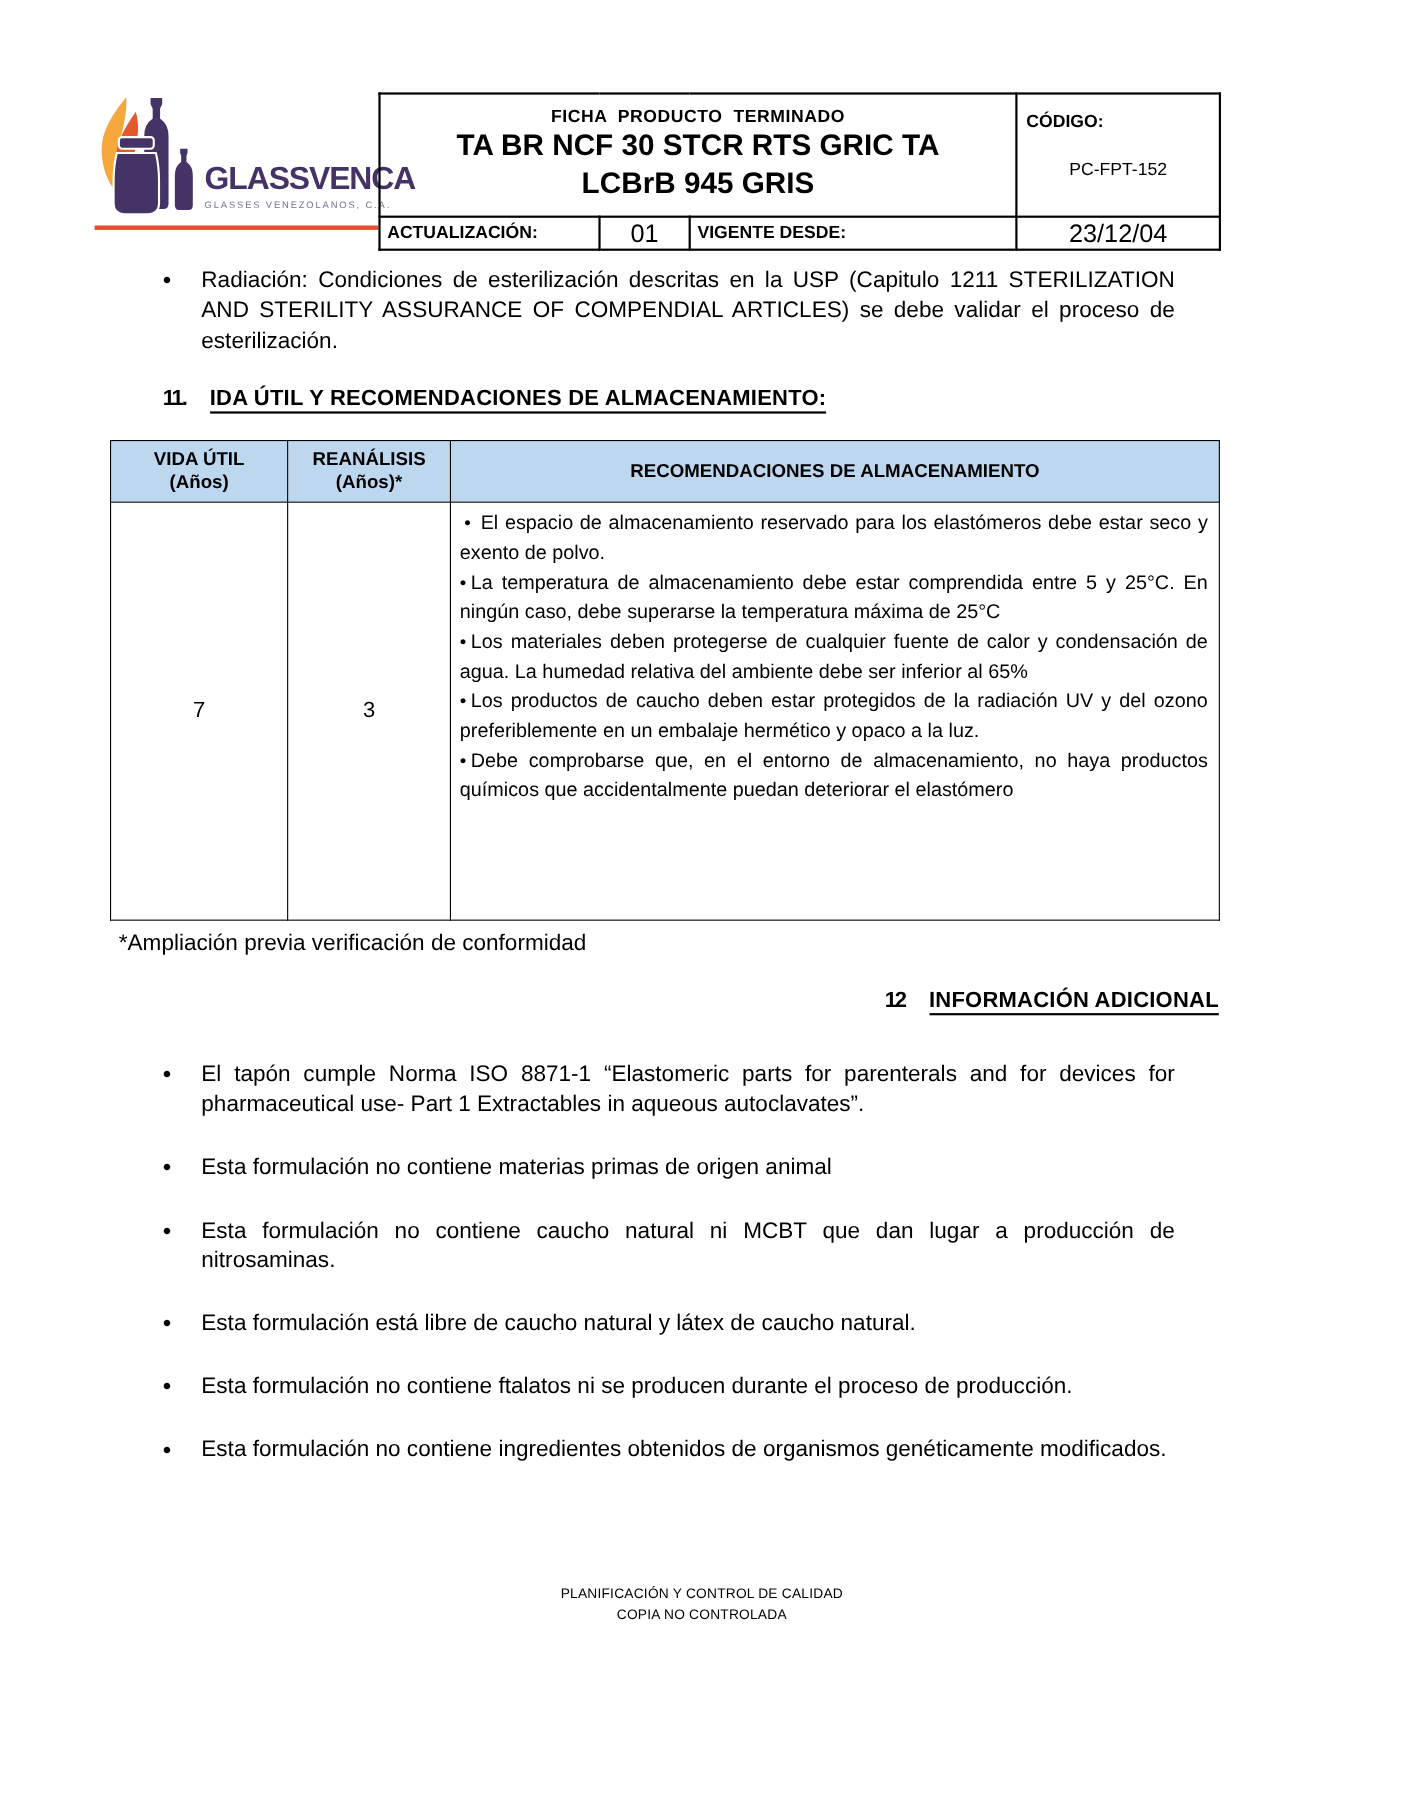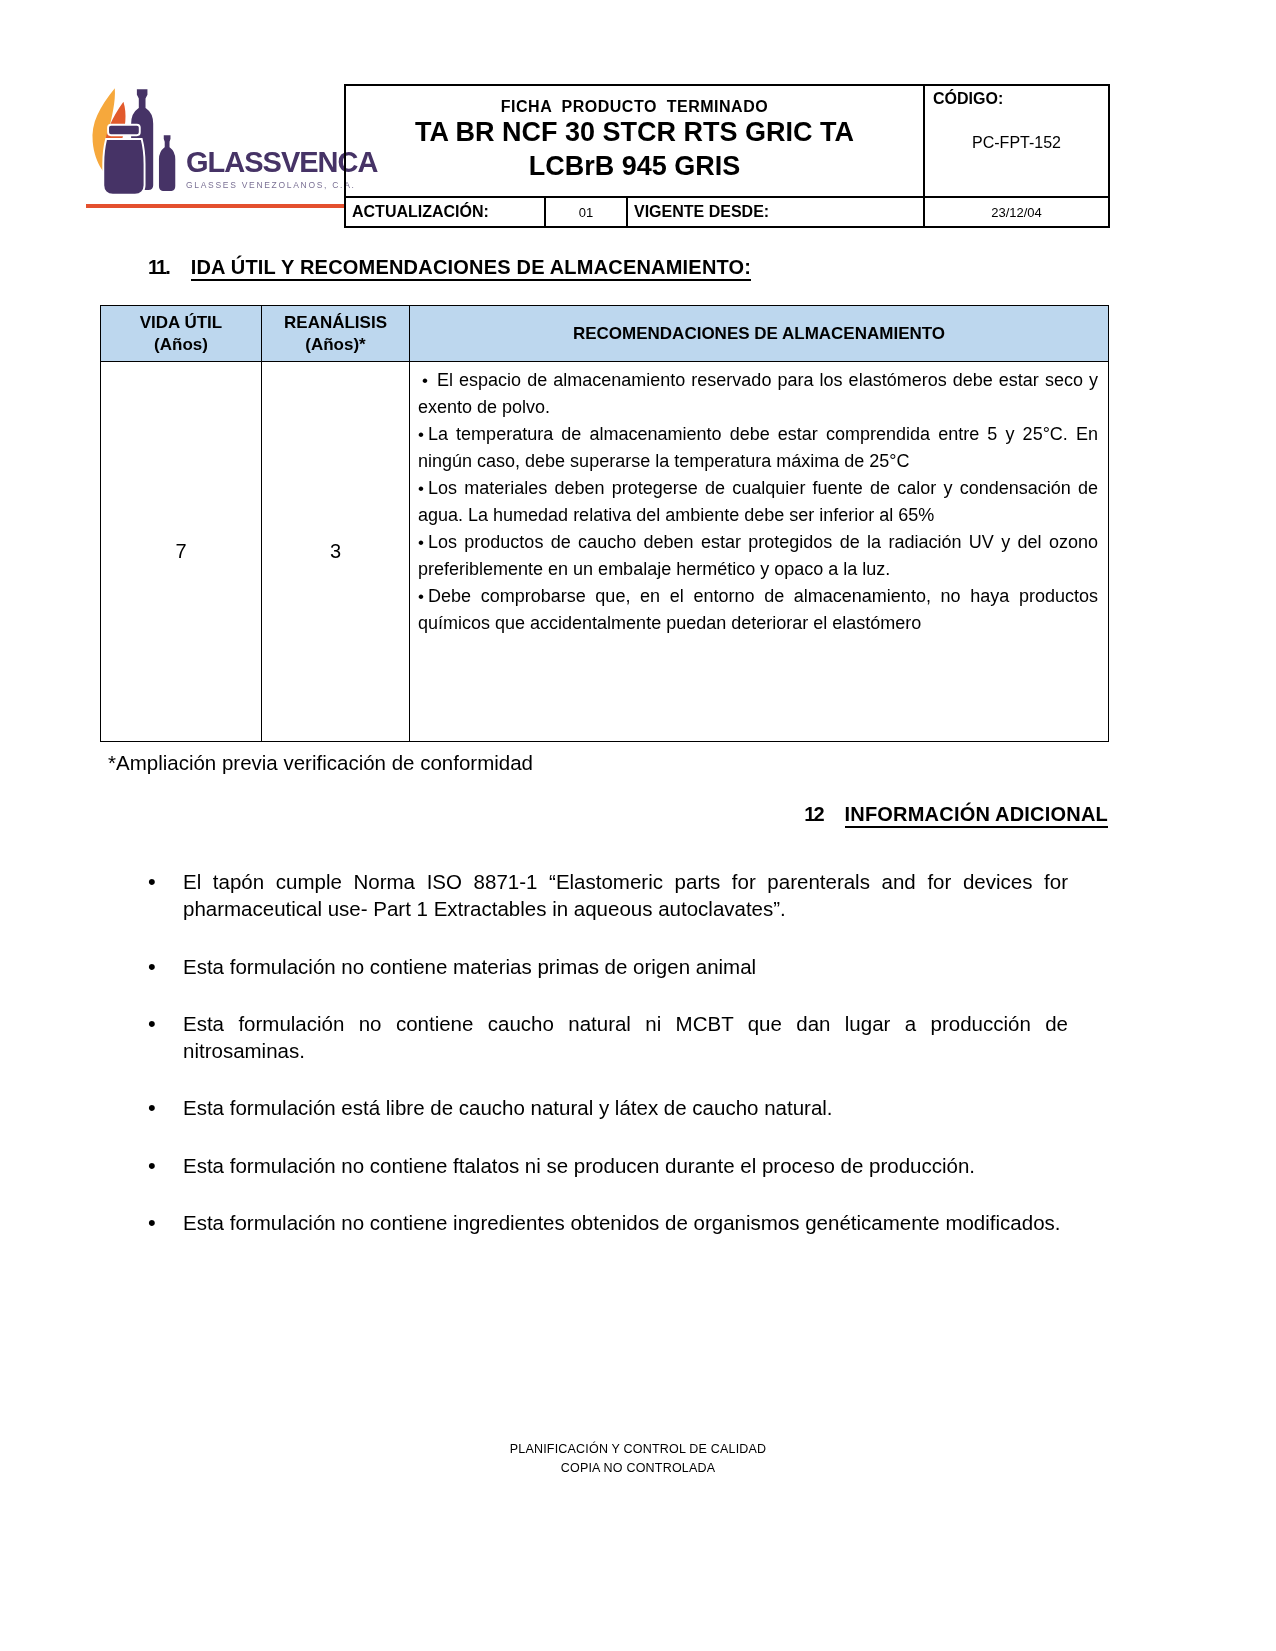--- a/index.html
+++ b/index.html
@@ -23,26 +23,26 @@
   .brand-name { font-weight:bold; font-size:29px; letter-spacing:-1px; color:#463366; line-height:1; }
   .brand-tagline { font-size:8.5px; letter-spacing:1.7px; color:#7a7094; margin-top:3px; white-space:nowrap; }
   .logo-rule { height:4px; background:#e4502e; margin-top:4px; width:258px; }
 
   table { border-collapse:collapse; }
   .title-table { width:764px; table-layout:fixed; }
   .title-table td { border:2px solid #000; }
   .tt-main { height:112px; text-align:center; vertical-align:middle; }
   .tt-doc-type { font-weight:bold; font-size:16px; word-spacing:5px; letter-spacing:0.5px; }
   .tt-product { font-weight:bold; font-size:27px; line-height:1.25; }
-  .tt-code-cell { vertical-align:top; padding:4px 8px; }
+  .tt-code-cell { vertical-align:top; padding:16px 8px; }
   .tt-code-label { font-weight:bold; font-size:16px; text-align:left; }
   .tt-code-value { font-size:16px; text-align:center; margin-top:26px; }
   .tt-meta { height:30px; font-size:16px; }
   .tt-meta .lbl { font-weight:bold; padding-left:6px; text-align:left; }
-  .tt-meta .val { text-align:center; font-size:13px; }
+  .tt-meta .val { text-align:center; font-size:23px; }
 
   
   .intro { margin-top:13px; }
   .hang-bullet {
     position:relative;
     margin-left:62px; padding-left:35px;
     font-size:20.5px; line-height:1.33;
     text-align:justify; width:920px;
   }
   .hang-bullet::before {
@@ -128,20 +128,23 @@
         <tr class="tt-meta">
           <td class="lbl">ACTUALIZACIÓN:</td>
           <td class="val">01</td>
           <td class="lbl">VIGENTE DESDE:</td>
           <td class="val">23/12/04</td>
         </tr>
       </tbody>
         </table>
     </div>
 
+    <div class="intro">
+      <p class="hang-bullet">Radiación: Condiciones de esterilización descritas en la USP (Capitulo 1211 STERILIZATION AND STERILITY ASSURANCE OF COMPENDIAL ARTICLES) se debe validar el proceso de esterilización.</p>
+    </div>
 
     <div class="sec-heading">
       <span class="sec-num">11.</span><span class="sec-title">IDA ÚTIL Y RECOMENDACIONES DE ALMACENAMIENTO:</span>
     </div>
 
     <table class="storage-table">
       <colgroup>
           <col style="width:161px">
           <col style="width:148px">
           <col style="width:699px">

